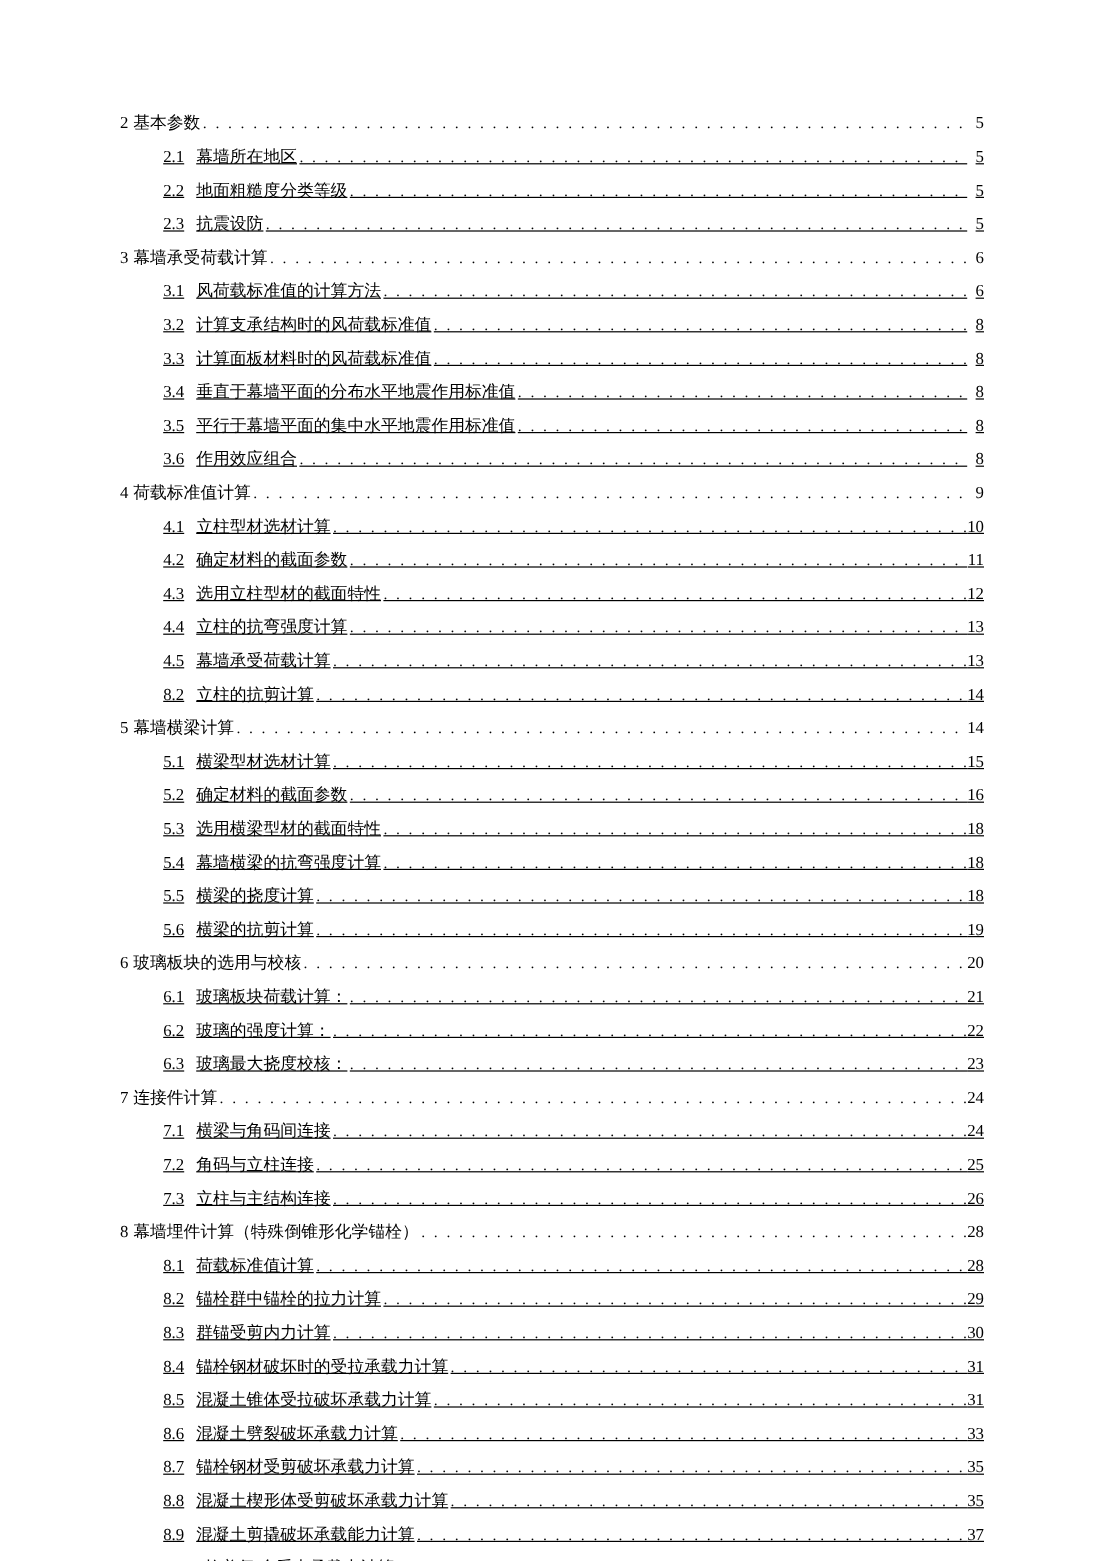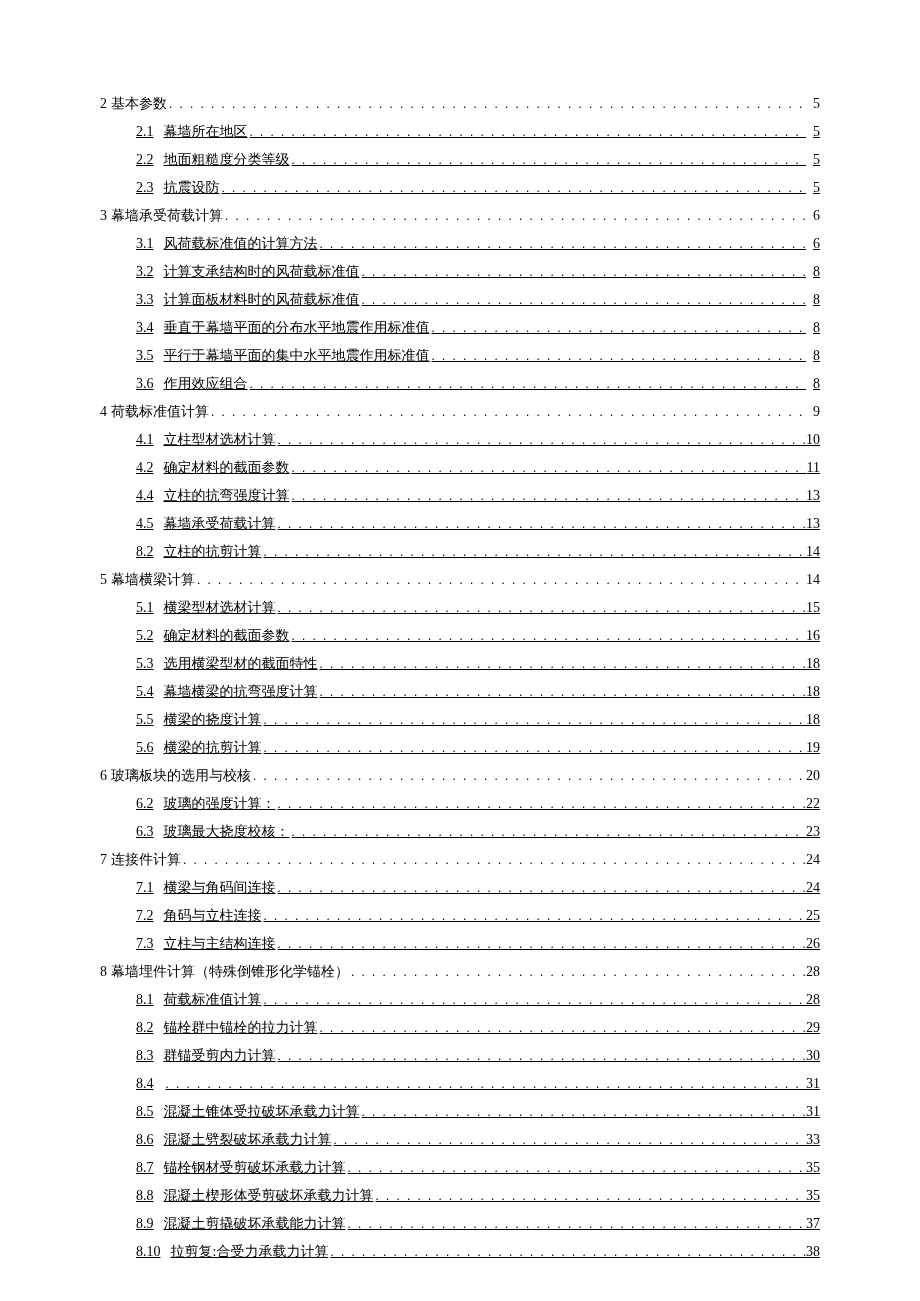--- a/index.html
+++ b/index.html
@@ -143,20 +143,26 @@
       <span class="dots"></span>
       <span class="page">10</span>
     </div>
     <div class="toc-line toc-l2">
       <span class="num num-l2">4.2</span>
       <span class="title">确定材料的截面参数</span>
       <span class="dots"></span>
       <span class="page">11</span>
     </div>
     <div class="toc-line toc-l2">
+      <span class="num num-l2">4.3</span>
+      <span class="title">选用立柱型材的截面特性</span>
+      <span class="dots"></span>
+      <span class="page">12</span>
+    </div>
+    <div class="toc-line toc-l2">
       <span class="num num-l2">4.4</span>
       <span class="title">立柱的抗弯强度计算</span>
       <span class="dots"></span>
       <span class="page">13</span>
     </div>
     <div class="toc-line toc-l2">
       <span class="num num-l2">4.5</span>
       <span class="title">幕墙承受荷载计算</span>
       <span class="dots"></span>
       <span class="page">13</span>
@@ -209,20 +215,26 @@
       <span class="dots"></span>
       <span class="page">19</span>
     </div>
     <div class="toc-line toc-l1">
       <span class="num num-l1">6</span>
       <span class="title">玻璃板块的选用与校核</span>
       <span class="dots"></span>
       <span class="page">20</span>
     </div>
     <div class="toc-line toc-l2">
+      <span class="num num-l2">6.1</span>
+      <span class="title">玻璃板块荷载计算：</span>
+      <span class="dots"></span>
+      <span class="page">21</span>
+    </div>
+    <div class="toc-line toc-l2">
       <span class="num num-l2">6.2</span>
       <span class="title">玻璃的强度计算：</span>
       <span class="dots"></span>
       <span class="page">22</span>
     </div>
     <div class="toc-line toc-l2">
       <span class="num num-l2">6.3</span>
       <span class="title">玻璃最大挠度校核：</span>
       <span class="dots"></span>
       <span class="page">23</span>
@@ -270,20 +282,21 @@
       <span class="page">29</span>
     </div>
     <div class="toc-line toc-l2">
       <span class="num num-l2">8.3</span>
       <span class="title">群锚受剪内力计算</span>
       <span class="dots"></span>
       <span class="page">30</span>
     </div>
     <div class="toc-line toc-l2">
       <span class="num num-l2">8.4</span>
+      <span class="title">锚栓钢材破坏时的受拉承载力计算</span>
       <span class="dots"></span>
       <span class="page">31</span>
     </div>
     <div class="toc-line toc-l2">
       <span class="num num-l2">8.5</span>
       <span class="title">混凝土锥体受拉破坏承载力计算</span>
       <span class="dots"></span>
       <span class="page">31</span>
     </div>
     <div class="toc-line toc-l2">

